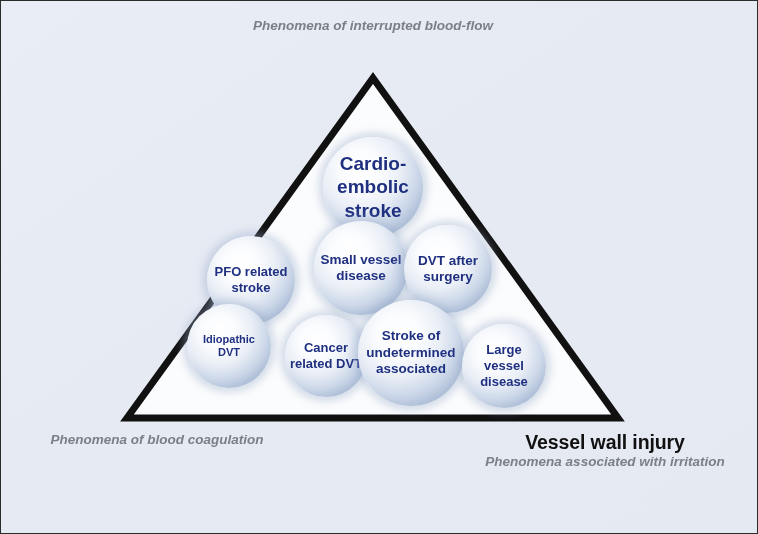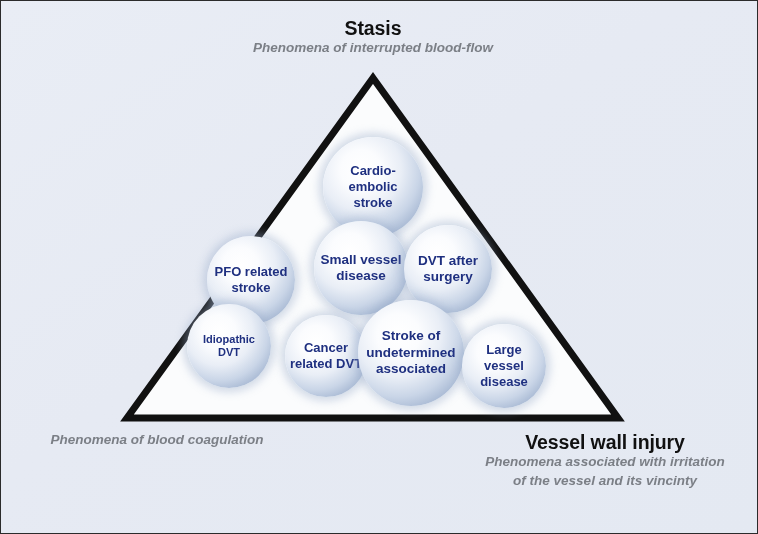--- a/index.html
+++ b/index.html
@@ -98,21 +98,21 @@
 </head>
 <body>
 
 <div id="canvas">
 
   <svg id="triangle-svg" viewBox="0 0 758 534" preserveAspectRatio="none">
     <polygon id="triangle-poly" points="372,77 617,417 126,417" fill="#fbfcfd" stroke="#111111" stroke-width="7" stroke-linejoin="miter"></polygon>
   </svg>
 
   <div id="bubbles">
-      <div class="bubble" style="left: 322px; top: 136px; width: 100px; height: 100px; font-size: 13px; z-index: 10;">
+      <div class="bubble" style="left: 322px; top: 136px; width: 100px; height: 100px; font-size: 19px; z-index: 10;">
         <span>
           <div>Cardio-embolic</div>
           <div>stroke</div>
         </span>
       </div>
       <div class="bubble" style="left: 206px; top: 235px; width: 88px; height: 88px; font-size: 13px; z-index: 11;">
         <span>
           <div>PFO related</div>
           <div>stroke</div>
         </span>
@@ -150,29 +150,27 @@
       </div>
       <div class="bubble" style="left: 461px; top: 323px; width: 84px; height: 84px; font-size: 13px; z-index: 17;">
         <span>
           <div>Large vessel</div>
           <div>disease</div>
         </span>
       </div>
     </div>
 
   <div class="corner-label" id="label-stasis">
-    <div class="corner-title">Stasis</div>
     <div class="corner-sub">Phenomena of interrupted blood-flow</div>
   </div>
 
   <div class="corner-label" id="label-hyper">
     <div class="corner-sub">Phenomena of blood coagulation</div>
   </div>
 
   <div class="corner-label" id="label-vessel">
     <div class="corner-title">Vessel wall injury</div>
     <div class="corner-sub">
       <div>Phenomena associated with irritation</div>
-      <div>of the vessel and its vincinty</div>
     </div>
   </div>
 
 </div>
 
 </body></html>

